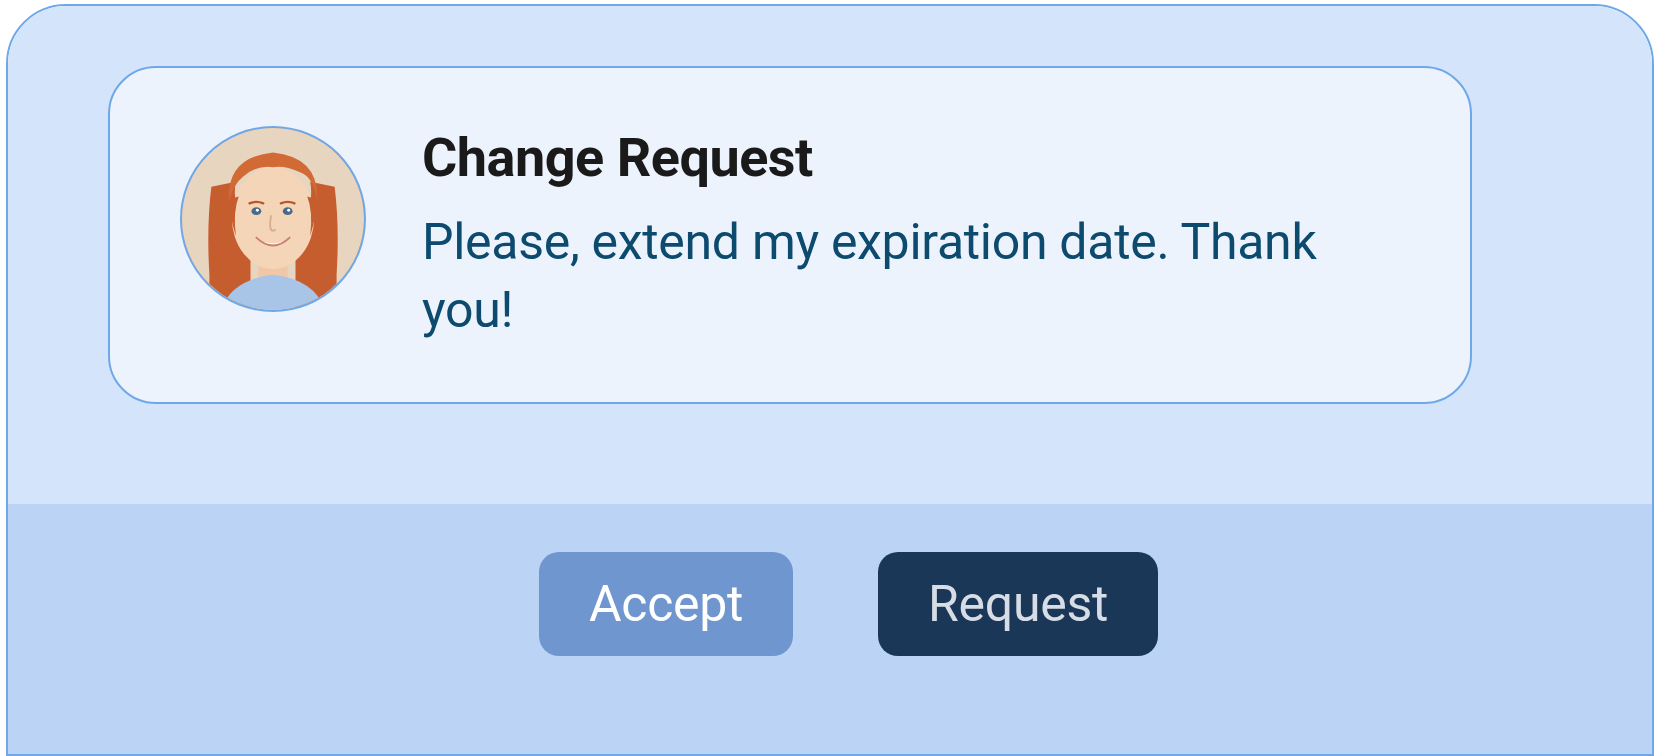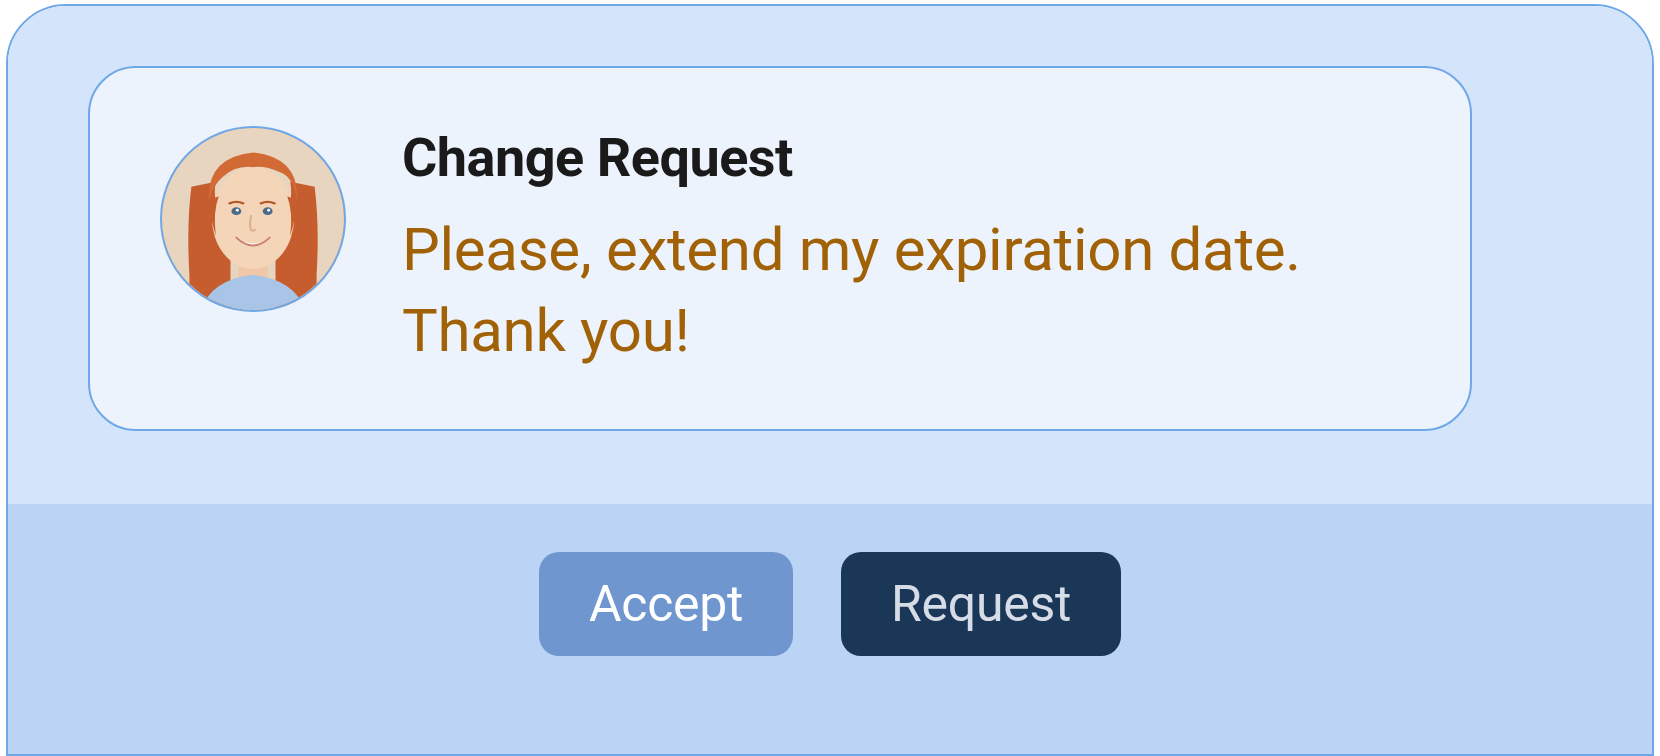--- a/index.html
+++ b/index.html
@@ -21,21 +21,21 @@
       border: 2px solid #6fa8e8;
       border-radius: 60px 60px 0 0;
       overflow: hidden;
       height: 752px;
       display: flex;
       flex-direction: column;
     }
     
     .content-area {
       background: #d4e5fb;
-      padding: 60px 180px 60px 80px;
+      padding: 60px 180px 60px 100px;
       flex: 1;
     }
     
     .message-card {
       background: #edf3fc;
       border: 2px solid #6fa8e8;
       border-radius: 48px;
       padding: 58px 70px 58px 70px;
       display: flex;
       align-items: flex-start;
@@ -66,23 +66,23 @@
     
     .message-title {
       font-size: 54px;
       font-weight: 700;
       color: #1a1a1a;
       margin-bottom: 20px;
       letter-spacing: -0.5px;
     }
     
     .message-body {
-      font-size: 60px;
+      font-size: 50px;
       font-weight: 400;
-      color: #a16207;
+      color: #0c4a6e;
       line-height: 1.35;
       letter-spacing: -0.3px;
     }
     
     .action-bar {
       background: #bbd4f6;
       padding: 48px 0 0 0;
       display: flex;
       justify-content: center;
       gap: 48px;
@@ -92,20 +92,21 @@
     .btn {
       border: none;
       border-radius: 20px;
       font-size: 50px;
       font-weight: 400;
       padding: 22px 50px;
       cursor: pointer;
       font-family: inherit;
       height: 104px;
       letter-spacing: -0.3px;
+      margin-left: 37px;
     }
     
     .btn-accept {
       background: #6f96cf;
       color: #ffffff;
     }
     
     .btn-decline {
       background: #1b3758;
       color: #d7dde6;

